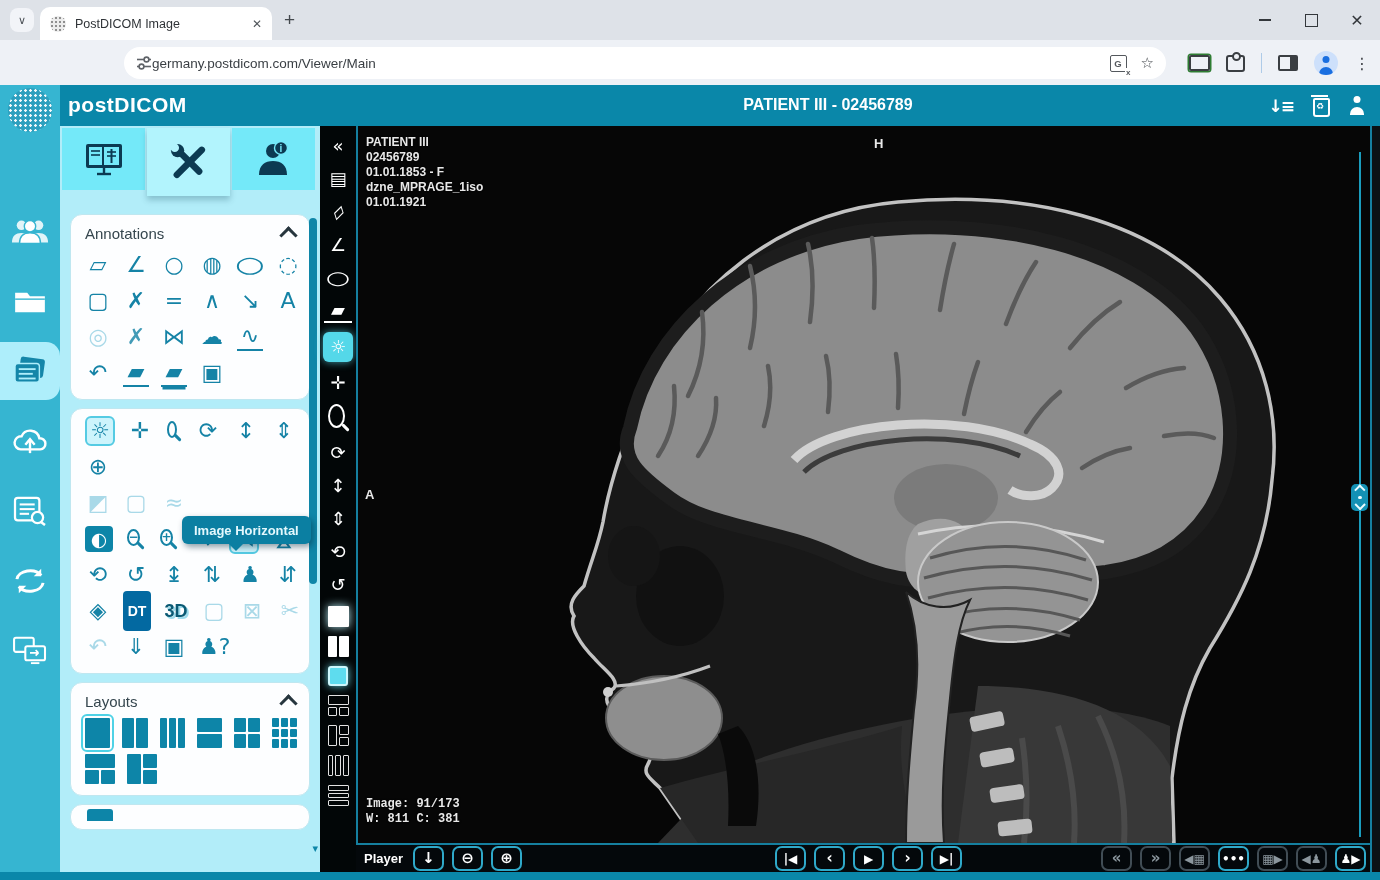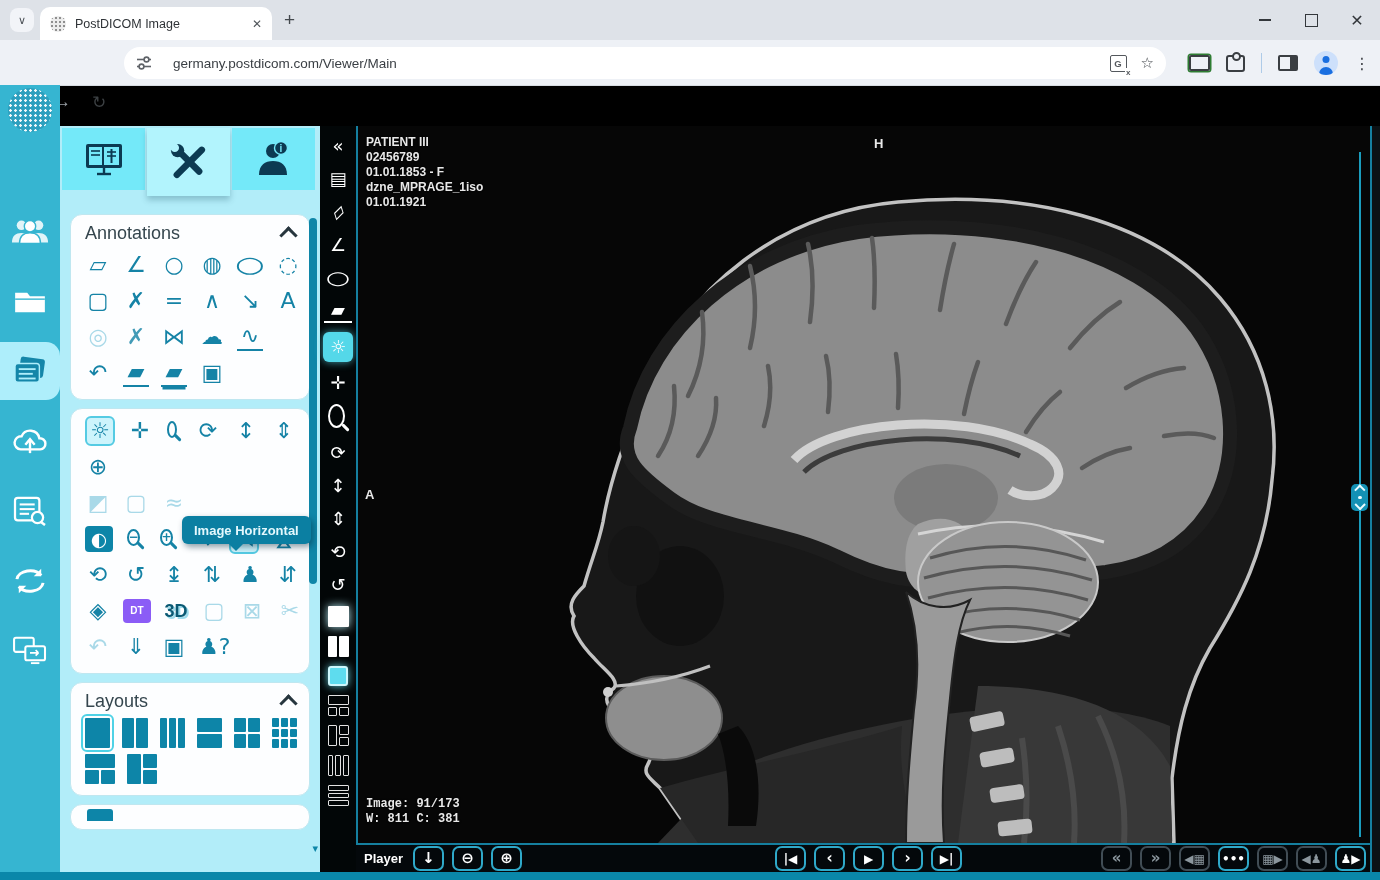--- a/index.html
+++ b/index.html
@@ -16,21 +16,21 @@
   .tabtitle{font-size:12.5px;color:#2f3337;white-space:nowrap;overflow:hidden;flex:1;}
   .tabclose{color:#51565b;font-size:12px;margin-left:4px;}
   .newtab{position:absolute;left:284px;top:9px;font-size:19px;color:#44494e;}
   .winctl{position:absolute;right:0;top:0;height:40px;display:flex;align-items:center;}
   .winbtn{width:46px;height:40px;display:flex;align-items:center;justify-content:center;color:#33373b;}
   .minbar{width:12px;height:2px;background:#33373b;}
   .maxbox{width:11px;height:11px;border:1.6px solid #33373b;}
   .toolbarrow{position:absolute;left:0;top:40px;width:1380px;height:45px;background:#eef1f6;border-bottom:1px solid #d7dce2;}
   .navbtn{position:absolute;top:52px;font-size:17px;color:#3c4043;}
   .pill{position:absolute;left:124px;top:47px;width:1042px;height:32px;background:#ffffff;border-radius:16px;
-    display:flex;align-items:center;gap:21px;padding:0 12px;box-sizing:border-box;}
+    display:flex;align-items:center;gap:0;padding:0 12px;box-sizing:border-box;}
   .urltext{font-size:13.5px;color:#3a3f44;flex:1;}
   .pill-right{display:flex;align-items:center;gap:14px;}
   .gbox{width:15px;height:15px;border:1.6px solid #54585d;border-radius:2px;font-size:9.5px;font-weight:bold;
     color:#54585d;display:flex;align-items:center;justify-content:center;position:relative;}
   .gbox::after{content:"x";position:absolute;right:-6px;bottom:-6px;font-size:8px;background:#fff;padding:0 1px;}
   .staricon{font-size:15px;color:#44484d;font-family:"DejaVu Sans",sans-serif;}
   .tbicons{position:absolute;right:10px;top:49px;display:flex;align-items:center;gap:16px;height:28px;}
   .fsicon{width:17px;height:12px;border:2px solid #3a3e42;border-radius:2px;box-shadow:0 0 0 1.5px #2e7d32;}
   .puzzle{width:15px;height:13px;border:2px solid #3a3e42;border-radius:3px;position:relative;}
   .puzzle::before{content:"";position:absolute;left:4px;top:-5px;width:5px;height:5px;border:2px solid #3a3e42;border-radius:50%;background:#eef1f6;}
@@ -59,36 +59,36 @@
     background-image:radial-gradient(rgba(255,255,255,.95) 1.1px,transparent 1.5px);background-size:5px 5px;background-color:#2d9fbe;}
   .rail-item{position:absolute;left:0;width:60px;height:58px;display:flex;align-items:center;justify-content:center;}
   .rail-item.active{background:#aeeefb;border-radius:0 14px 14px 0;}
   
   .panel{position:absolute;left:60px;top:126px;width:260px;height:746px;background:#b2edf9;overflow:hidden;}
   .ptab{position:absolute;top:2px;height:62px;width:83px;background:#74e9f9;display:flex;align-items:center;justify-content:center;}
   .ptab.active{background:#b2f4fd;height:68px;box-shadow:0 4px 6px rgba(0,60,80,.25);}
   .cards{position:absolute;left:0;top:88px;width:260px;}
   .card{margin:0 10px 8px 10px;background:#fdfeff;border:1px solid #bfe7f0;border-radius:12px;padding:4px 12px 8px 14px;}
   .card-h{display:flex;justify-content:space-between;align-items:center;height:28px;}
-  .card-title{font-size:18px;color:#35464e;}
+  .card-title{font-size:15px;color:#35464e;}
   .chev{width:10px;height:10px;border-top:3px solid #27363e;border-right:3px solid #27363e;transform:rotate(-45deg);margin-top:5px;margin-right:2px;}
   .icon-row{display:flex;align-items:center;gap:12px;height:36px;}
   .gicon{display:inline-flex;align-items:center;justify-content:center;min-width:26px;height:27px;
     font-size:22px;line-height:1;color:#1583a6;font-family:"DejaVu Sans",sans-serif;box-sizing:border-box;}
   .gicon.wide{transform:scaleX(1.55);}
   .gicon.rot45{transform:rotate(-45deg);}
   .gicon.rot90{transform:rotate(90deg);}
   .gicon.u{border-bottom:2.5px solid currentColor;}
   .gicon.uu{border-bottom:2.5px solid currentColor;box-shadow:0 4px 0 -1.5px #1583a6;}
   .gicon.dis{color:#a9d9e8;}
   .gicon.thin{opacity:.8;}
   .gicon.selbox{background:#cdf4fc;border:2px solid #55cbe3;border-radius:6px;min-width:30px;height:30px;}
   .gicon.solidbtn{background:#0d85a8;color:#fff;border-radius:4px;font-size:19px;min-width:28px;height:26px;}
-  .gicon.textbtn{background:#8b5cf6;color:#fff;border-radius:4px;font-size:10px;font-weight:bold;
-    font-family:"Liberation Sans",sans-serif;min-width:28px;height:24px;}
+  .gicon.textbtn{background:#0369a1;color:#fff;border-radius:4px;font-size:14px;font-weight:bold;
+    font-family:"Liberation Sans",sans-serif;min-width:28px;height:40px;}
   .gicon.text3d{color:#0b5a74;font-weight:bold;font-size:18px;font-family:"Liberation Sans",sans-serif;text-shadow:2px 2px 0 #9edcec;}
   .mag{position:relative;width:17px;height:17px;min-width:0!important;border:2.5px solid currentColor;border-radius:50%;margin:0 6px 4px 2px;}
   .mag::after{content:"";position:absolute;width:9px;height:3px;background:currentColor;right:-7px;bottom:-3px;transform:rotate(45deg);border-radius:2px;}
   .mag i{font-style:normal;font-size:12px;font-weight:bold;}
   .thumb{display:grid;width:30px;height:30px;grid-template-rows:repeat(6,1fr);grid-template-columns:repeat(6,1fr);gap:2px;}
   .thumb .cell{background:#0d85a8;border-radius:1px;}
   .thumb.sel{outline:2px solid #4fd2e6;outline-offset:2px;border-radius:2px;}
   .thumb.solid .cell{background:#fff;}
   .thumb.outline .cell{background:transparent;border:1.5px solid #e2e2e2;border-radius:1px;}
   .mpr-peek{width:26px;height:12px;background:#0d85a8;border-radius:3px 3px 0 0;margin-left:2px;}
@@ -188,20 +188,31 @@
     <div class="fsicon"></div>
     <div class="puzzle"></div>
     <div class="vsep"></div>
     <div class="panelicon"></div>
     <div class="avatar">
         <div class="person-ic"></div>
       </div>
     <div class="menudots">⋮</div>
   </div>
 
+  <div class="appheader">
+    <div class="logo">postDICOM</div>
+    <div class="ptitle">PATIENT III - 02456789</div>
+    <div class="hicons">
+      <div class="sortglyph">↓≡</div>
+      <div class="bin"></div>
+      <div class="hperson">
+          <div class="person-ic"></div>
+        </div>
+    </div>
+  </div>
 
   <div class="rail">
     <div class="brainlogo"></div>
     <div class="rail-item" style="top:117px">
       <svg width="38" height="28" viewBox="0 0 40 28">
         <circle cx="11" cy="8" r="5" fill="#fff" opacity=".85"></circle>
           <path d="M1 26c0-7 4-10 10-10s10 3 10 10z" fill="#fff" opacity=".85"></path>
         <circle cx="29" cy="8" r="5" fill="#fff" opacity=".85"></circle>
           <path d="M19 26c0-7 4-10 10-10s10 3 10 10z" fill="#fff" opacity=".85"></path>
         <circle cx="20" cy="9" r="6" fill="#fff" stroke="#36b5d1" stroke-width="1.5"></circle>

